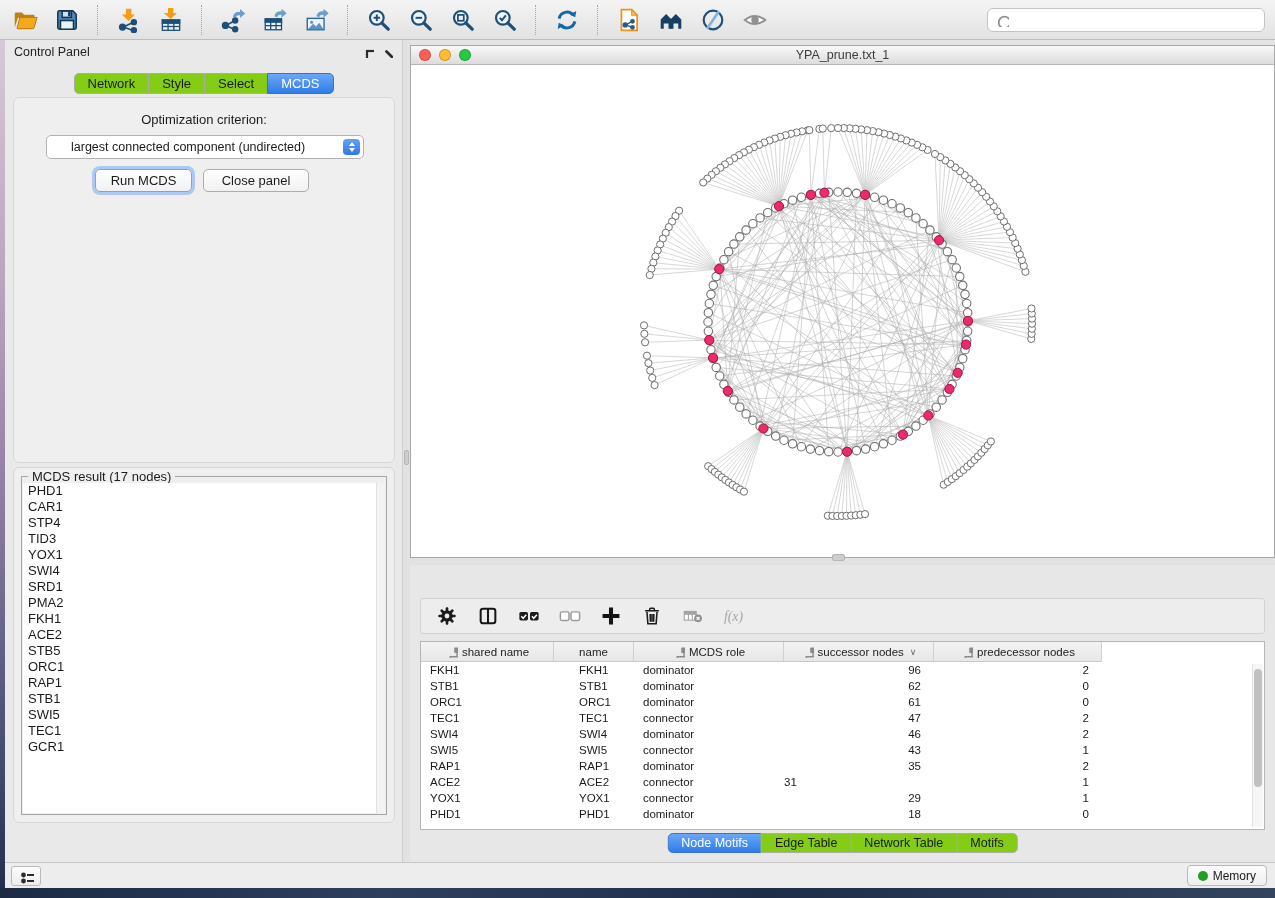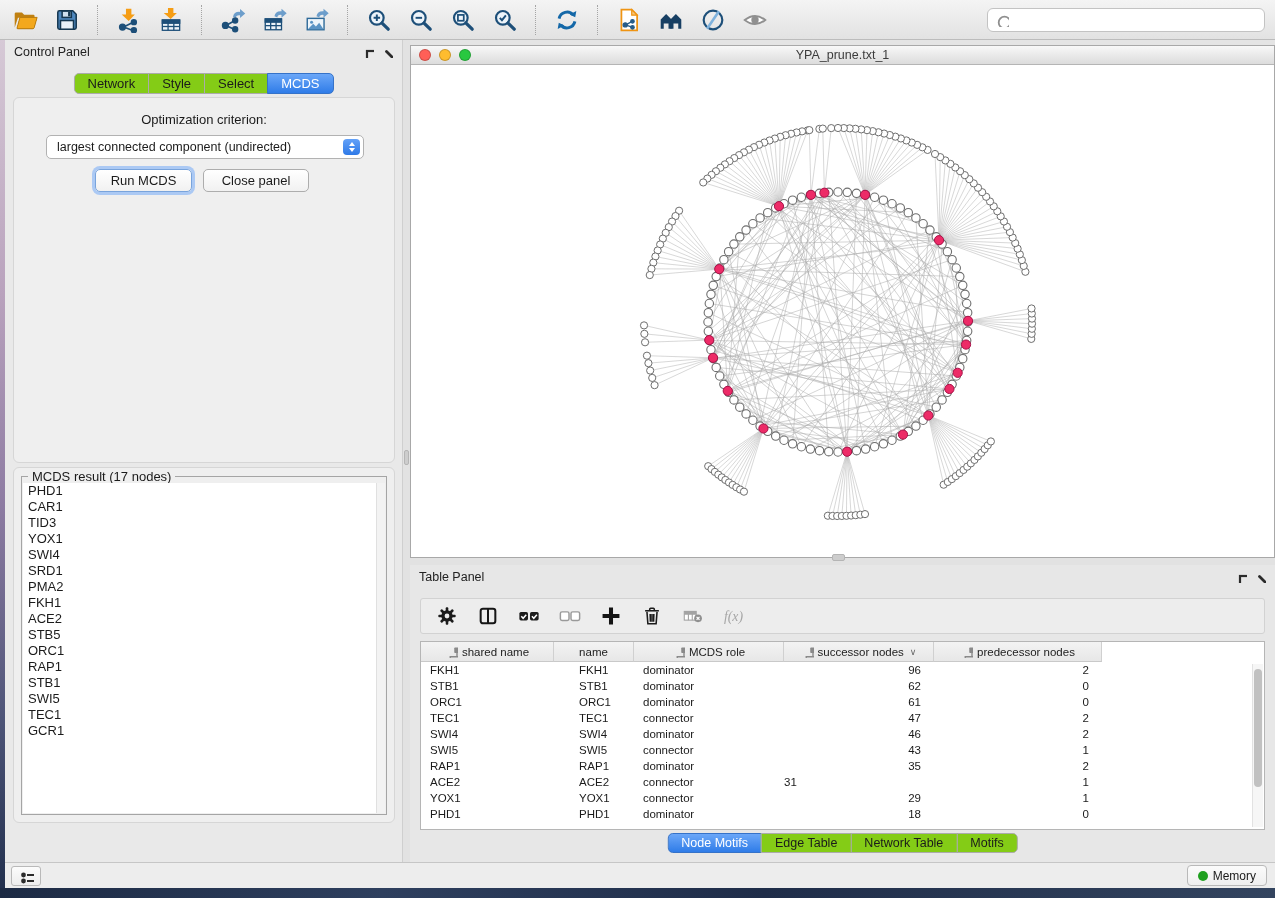--- a/index.html
+++ b/index.html
@@ -32,21 +32,21 @@
   .seg{height:21px;display:flex;align-items:center;padding:0 13px;background:#84cc16;
     border:1px solid #ababab;margin-left:-1px;font-size:13px;color:#1b1b1b;}
   .seg:first-child{border-radius:5px 0 0 5px;margin-left:0;}
   .seg:last-child{border-radius:0 5px 5px 0;}
   .seg.active{background:linear-gradient(#6ba7f8,#2f7ce8);color:#fff;border-color:#3572c8;}
   .cp-tabs{left:50%;transform:translateX(-50%);top:33px;}
   .inset{position:absolute;background:#efefef;border:1px solid #d6d6d6;border-radius:6px;}
   .sec1{left:8px;top:57px;width:382px;height:366px;}
   .opt-label{position:absolute;left:0;right:0;top:14px;text-align:center;font-size:13px;}
   .select{position:absolute;left:32px;top:37px;width:318px;height:24px;background:#fff;border:1px solid #b2b2b2;
-    border-radius:5px;display:flex;align-items:center;padding:0 24px 0 10px;font-size:12.5px;}
+    border-radius:5px;display:flex;align-items:center;padding:0 24px 0 24px;font-size:12.5px;}
   .stepper{position:absolute;right:3px;top:3px;bottom:3px;width:17px;border-radius:4px;
     background:linear-gradient(#63a1f8,#2e79e7);display:flex;flex-direction:column;align-items:center;justify-content:center;gap:2px;}
   .tri-up{width:0;height:0;border-left:3.5px solid transparent;border-right:3.5px solid transparent;border-bottom:4.5px solid #fff;}
   .tri-dn{width:0;height:0;border-left:3.5px solid transparent;border-right:3.5px solid transparent;border-top:4.5px solid #fff;}
   .btn{position:absolute;height:23px;background:linear-gradient(#ffffff,#f1f1f1);border:1px solid #adadad;
     border-radius:5px;font-size:13px;display:flex;align-items:center;justify-content:center;}
   .btn-run{left:81px;top:71px;width:97px;border-color:#79a4dc;box-shadow:0 0 0 3px rgba(115,170,248,.55);}
   .btn-close{left:189px;top:71px;width:106px;}
   .sec2{left:8px;top:427px;width:382px;height:356px;}
   .fieldset{position:absolute;left:7px;top:8px;right:7px;bottom:7px;border:1px solid #a5a5a5;}
@@ -413,20 +413,21 @@
       <div class="btn btn-close">Close panel</div>
     </div>
 
     <div class="inset sec2">
       <div class="fieldset">
         <span class="legend">MCDS result (17 nodes)</span>
         <div class="mcds-list" id="mcds-list">
           <div class="list-scroll"></div>
         <div class="mcds-item">PHD1</div>
             <div class="mcds-item">CAR1</div>
+            <div class="mcds-item">STP4</div>
             <div class="mcds-item">TID3</div>
             <div class="mcds-item">YOX1</div>
             <div class="mcds-item">SWI4</div>
             <div class="mcds-item">SRD1</div>
             <div class="mcds-item">PMA2</div>
             <div class="mcds-item">FKH1</div>
             <div class="mcds-item">ACE2</div>
             <div class="mcds-item">STB5</div>
             <div class="mcds-item">ORC1</div>
             <div class="mcds-item">RAP1</div>
@@ -1003,31 +1004,20 @@
         <circle cx="298.2651510635959" cy="275.09250312480856" r="4.6" fill="#ed2b67" stroke="#a81048" stroke-width="1"></circle>
         <circle cx="308.23909050646193" cy="204.12423640014595" r="4.6" fill="#ed2b67" stroke="#a81048" stroke-width="1"></circle>
       </svg>
   </div>
 
   <div class="hdiv">
       <div class="handle"></div>
     </div>
 
   <div class="tpanel">
-    <div class="panel-head">
-      <span class="panel-title">Table Panel</span>
-      <span class="ph-icons">
-        <svg>
-            <use href="#i-float"></use>
-          </svg>
-        <svg>
-            <use href="#i-close"></use>
-          </svg>
-      </span>
-    </div>
     <div class="tp-toolbar" id="tp-toolbar">
         <div class="tbtn">
           <svg viewBox="0 0 24 24">
             <use href="#i-gear"></use>
           </svg>
         </div>
         <div class="tbtn">
           <svg viewBox="0 0 24 24">
             <use href="#i-cols"></use>
           </svg>

